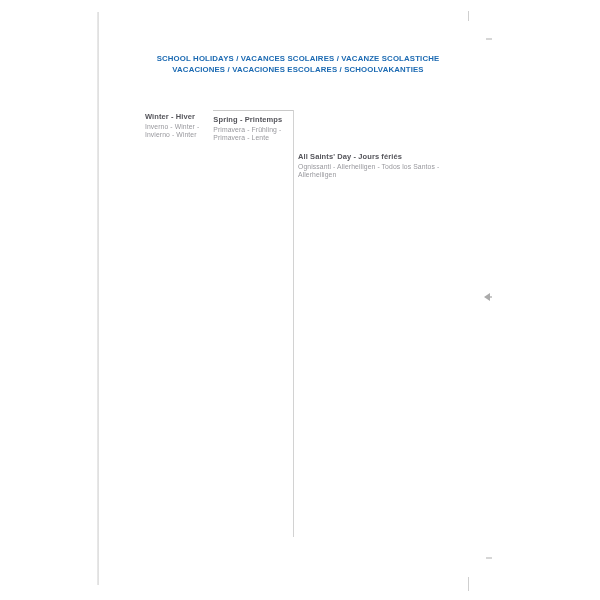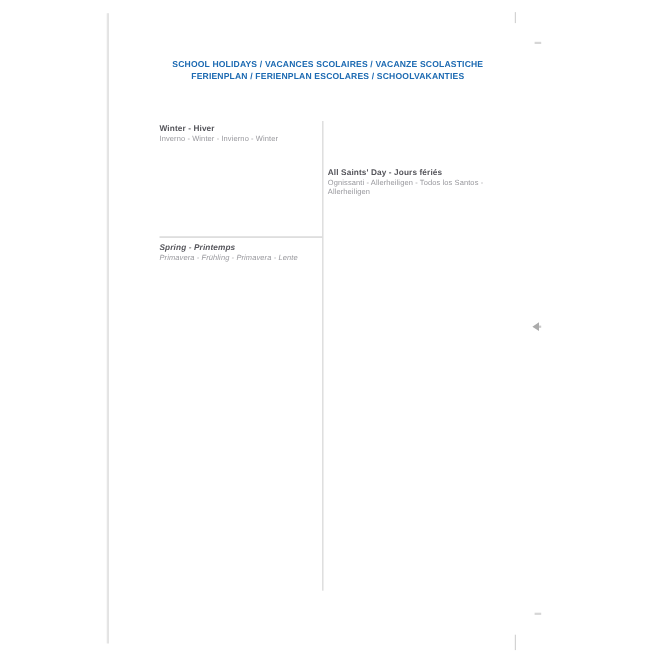--- a/index.html
+++ b/index.html
@@ -62,42 +62,42 @@
     position: absolute;
     left: 145px;
     top: 110px;
     width: 304px;
     height: 427px;
     display: flex;
   }
   .col-left {
     width: 148px;
     display: flex;
-    flex-direction: column;
+    flex-direction: row;
   }
   .divider {
     width: 1px;
     background: #d2d2d2;
   }
   .col-right {
     flex: 1;
     padding-left: 4px;
     box-sizing: border-box;
     margin-top: 40px;
   }
   .sec {
     box-sizing: border-box;
     padding-top: 2px;
   }
   .sec.ruled {
     border-top: 1px solid #c9c9c9;
     padding-top: 4px;
   }
   .sec-winter  { height: 105px; }
-  .sec-spring  { height: 111px; font-style: italic; }
+  .sec-spring  { height: 111px; }
   .sec-summer  { height: 104px; }
   .sec-autumn  { height: 107px; }
   .sec h3 {
     margin: 0;
     font-size: 7.5px;
     line-height: 9px;
     font-weight: bold;
     color: #54545a;
     letter-spacing: 0.1px;
   }
@@ -117,21 +117,21 @@
   <div class="sheet-edge-left"></div>
 
   <div class="mark tick-top"></div>
   <div class="mark dash-top"></div>
   <div class="mark arrow-mid"></div>
   <div class="mark dash-bottom"></div>
   <div class="mark tick-bottom"></div>
 
   <div class="title">
     <div>SCHOOL HOLIDAYS / VACANCES SCOLAIRES / VACANZE SCOLASTICHE</div>
-    <div>FERIENPLAN / FERIENPLAN ESCOLARES / SCHOOLVAKANTIES</div>
+    <div>VACACIONES / VACACIONES ESCOLARES / SCHOOLVAKANTIES</div>
   </div>
 
   <div class="content">
 
     <div class="col-left">
       <div class="sec sec-winter">
         <h3>Winter - Hiver</h3>
         <p>Inverno - Winter - Invierno - Winter</p>
       </div>
       <div class="sec ruled sec-spring">

